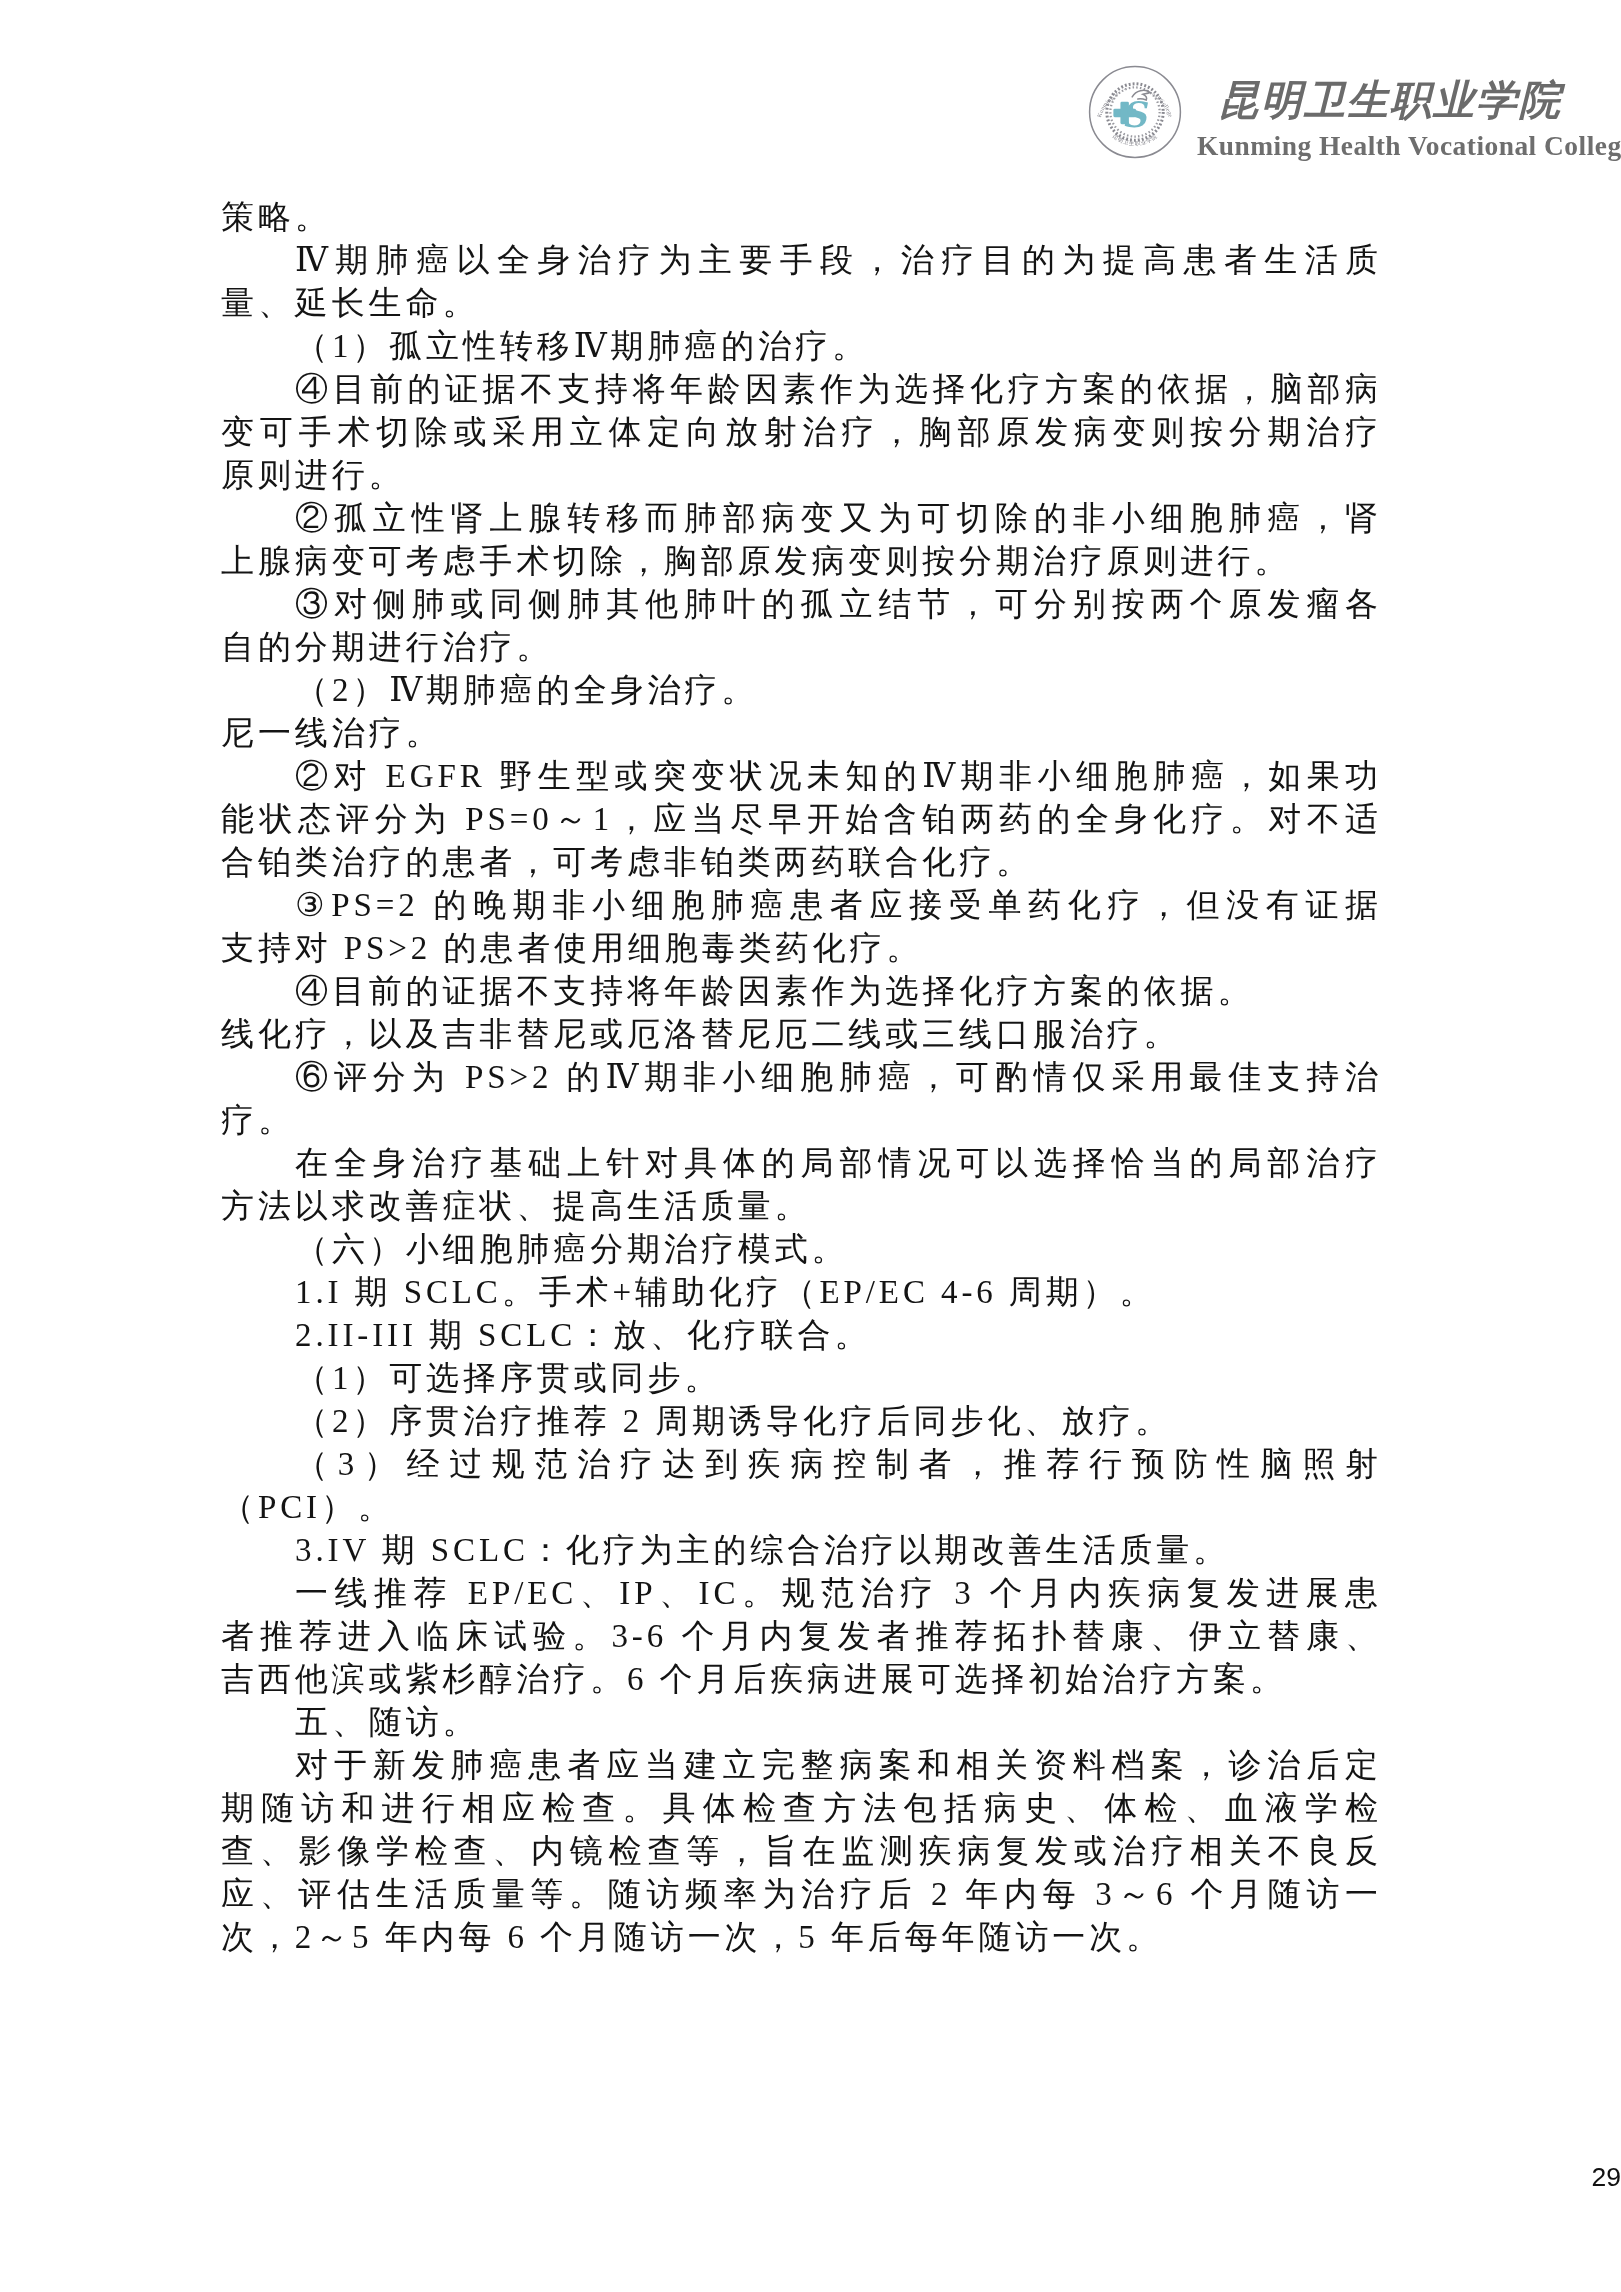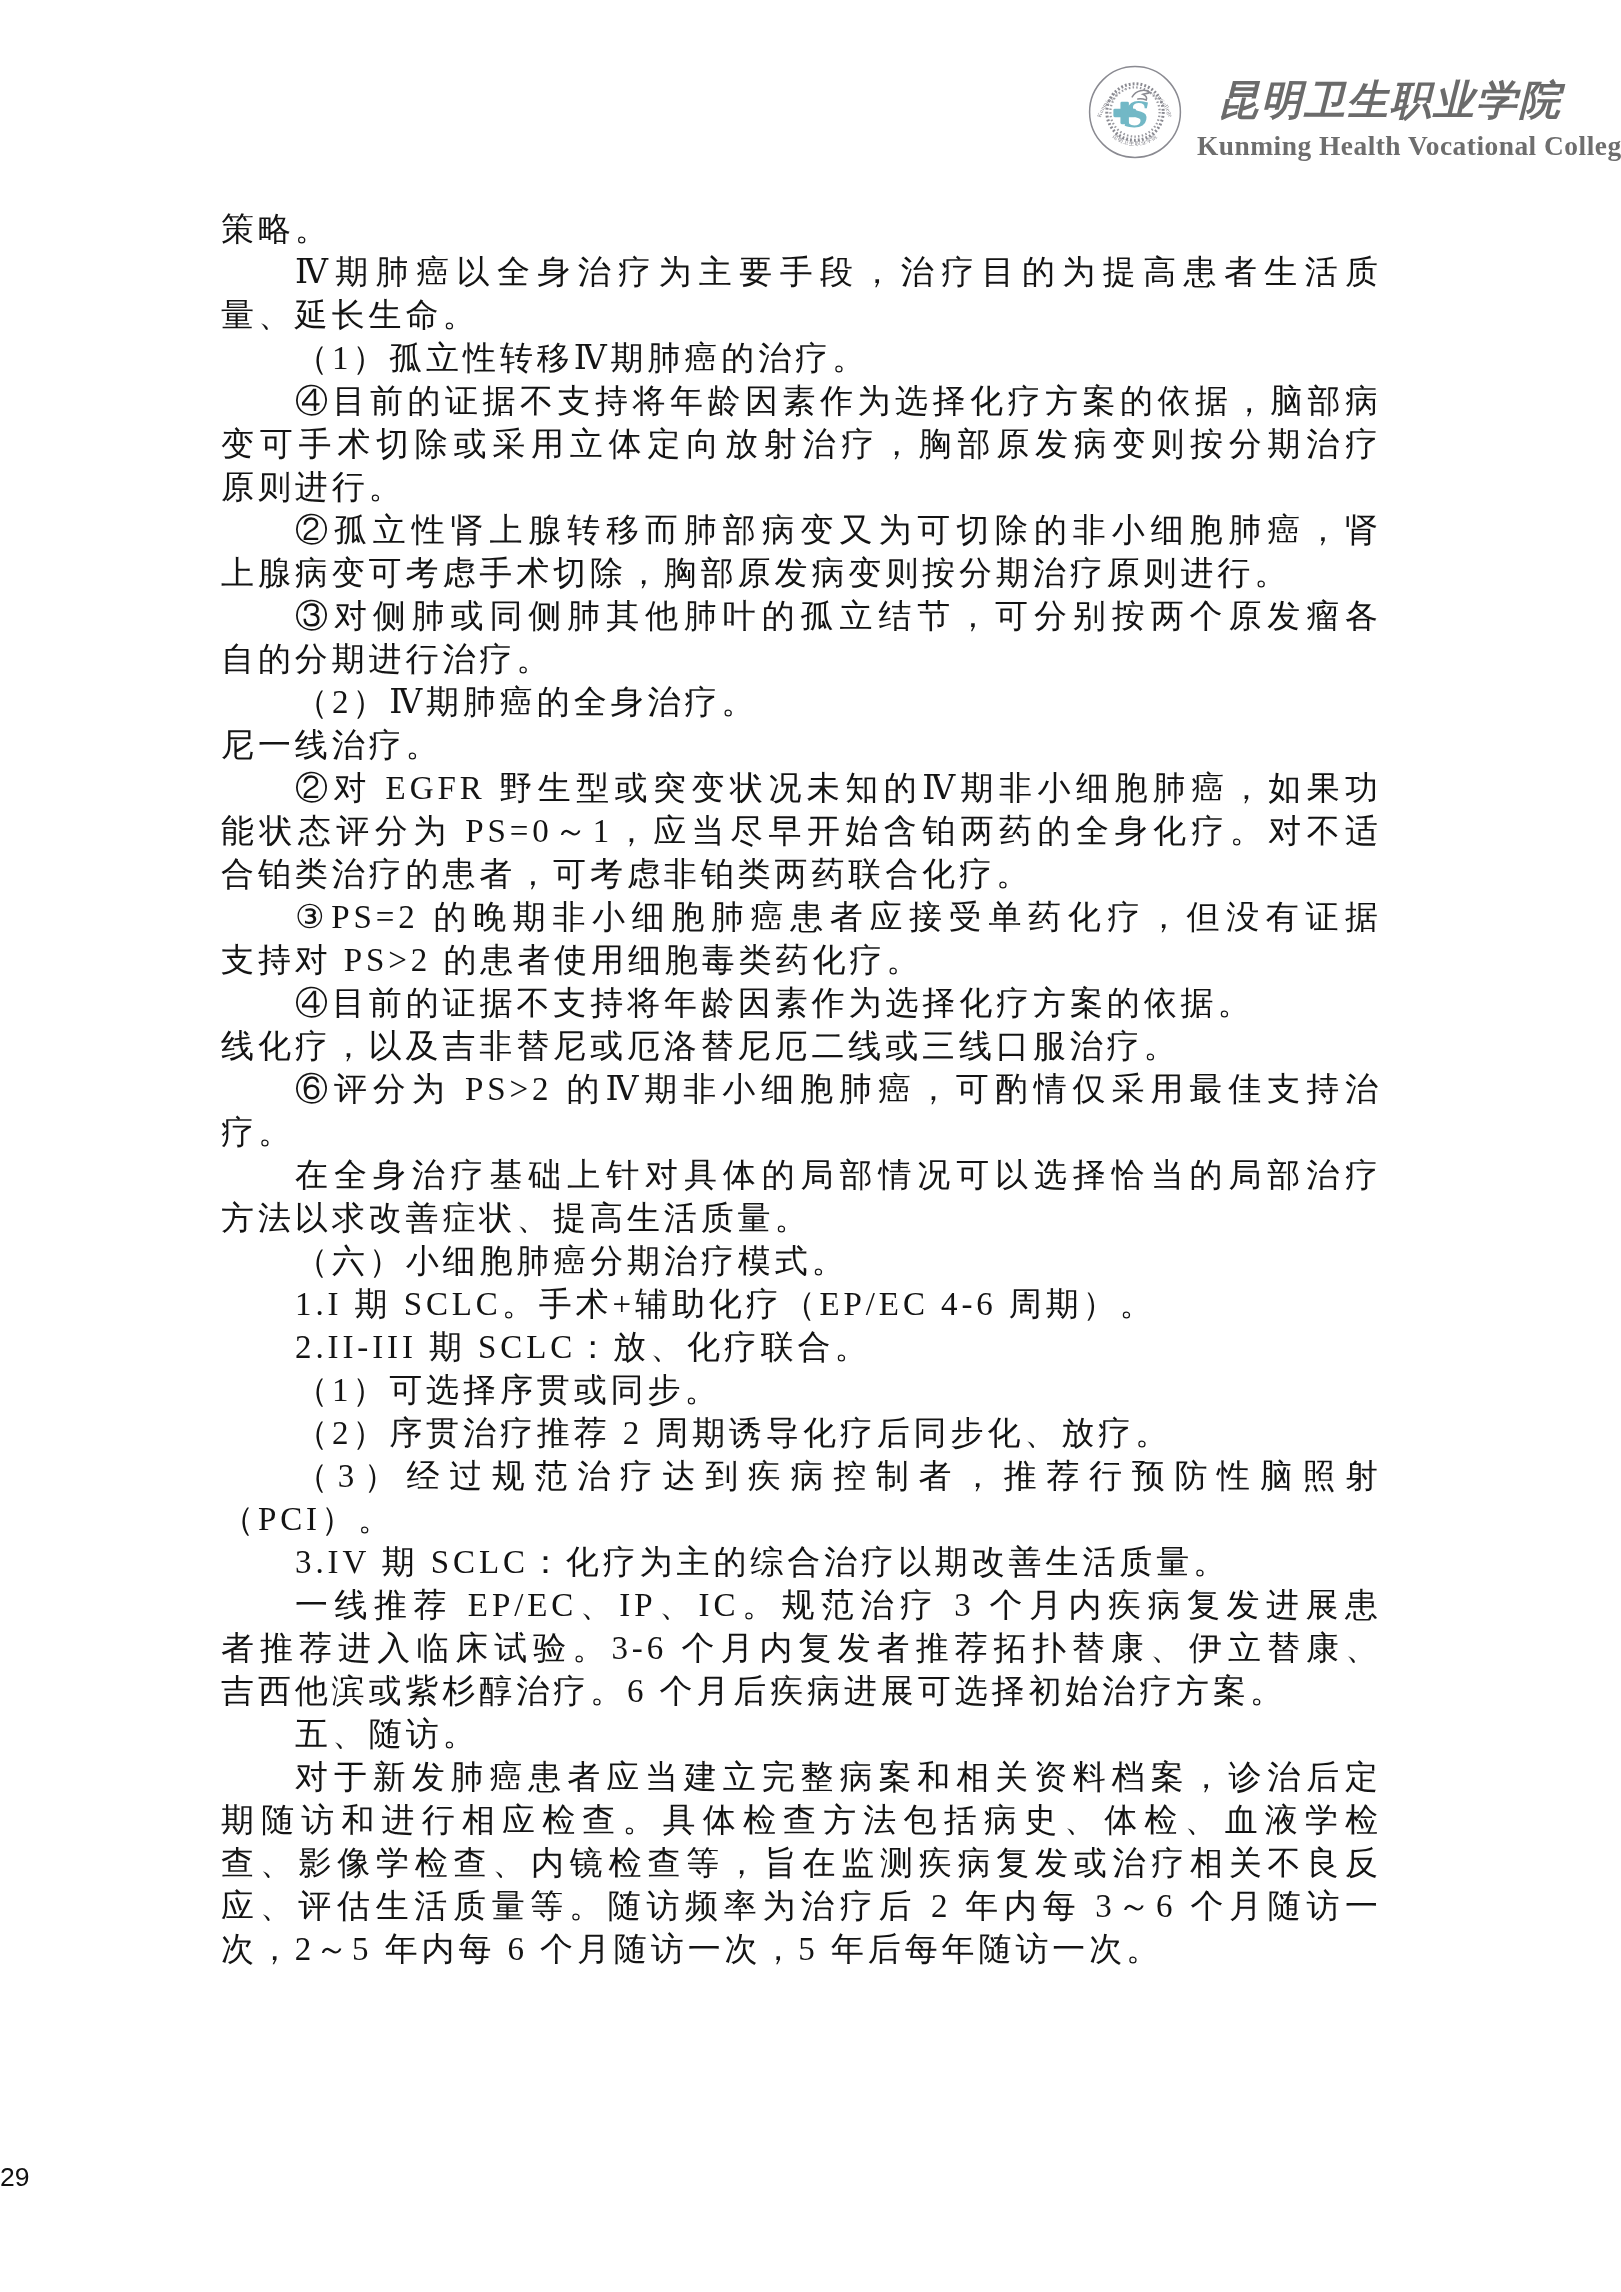--- a/index.html
+++ b/index.html
@@ -21,40 +21,40 @@
     color:#6b6b6b; letter-spacing:2px; white-space:nowrap;
   }
   .title-en {
     position:absolute; left:1197px; top:131px; width:392px; height:33px;
     font-family:"Liberation Serif","DejaVu Serif",serif;
     font-size:27.4px; font-weight:bold; color:#6e6e6e; letter-spacing:0.5px;
     white-space:nowrap;
   }
   
   .body-lines {
-    position:absolute; left:221px; top:196px; width:1161px;margin-top:12px;
+    position:absolute; left:221px; top:196px; width:1161px;
   }
   .line {
     height:43px; line-height:43px;
     font-size:33px; letter-spacing:3.9px;
     color:#141414; white-space:nowrap;
     font-family:"Liberation Serif","DejaVu Serif",serif;
   }
   .line.indent { padding-left:74px; }
   .line.fill {
     white-space:normal;
     text-align:justify;
     text-align-last:justify;
     text-justify:inter-character;
     overflow:hidden;
   }
   
   .page-number {
     position:absolute; left:0; right:0; top:2162px;
-    text-align:left;
+    text-align:right;
     font-family:"Liberation Sans","DejaVu Sans",sans-serif;
     font-size:26.5px; color:#111111;
   }
 </style>
 </head>
 <body>
 
 <div class="page">
 
   <div class="header">

